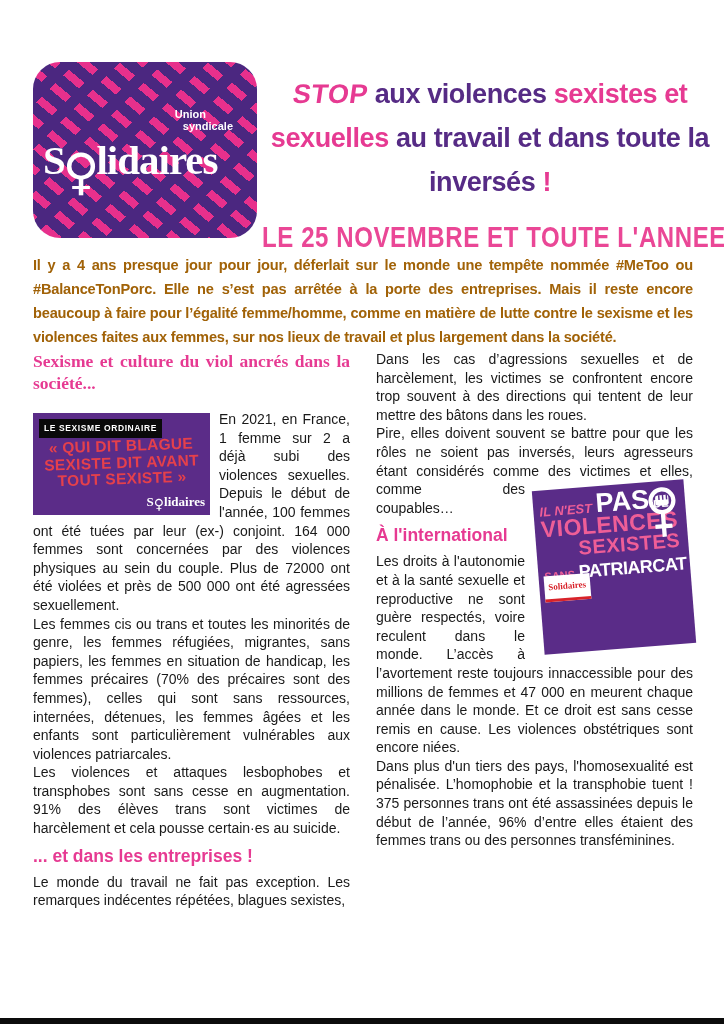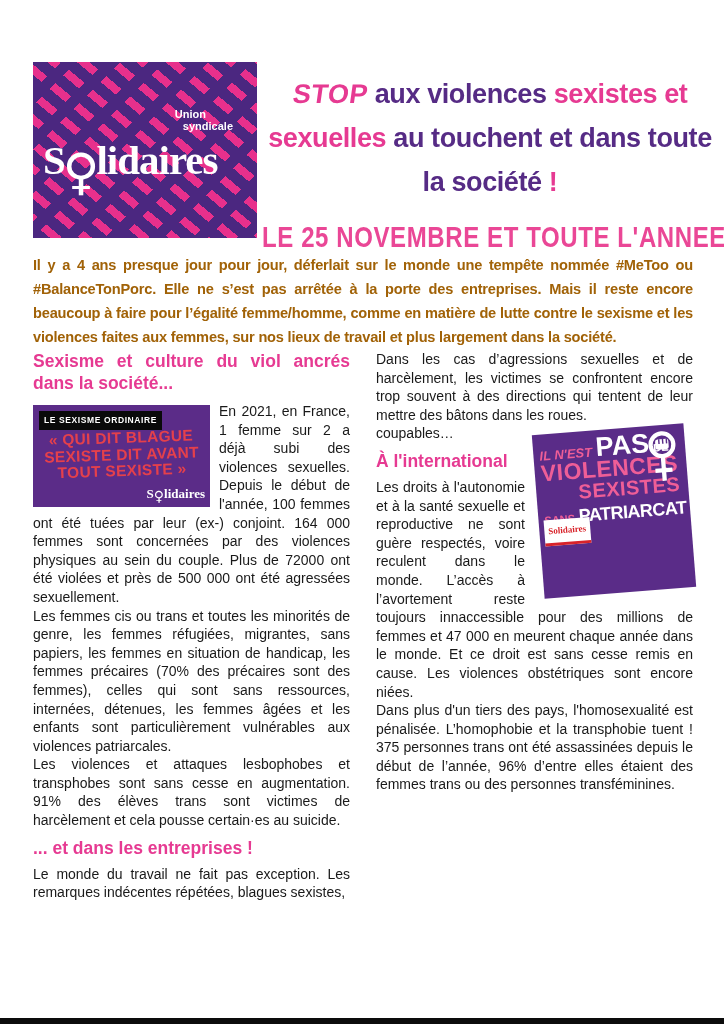--- a/index.html
+++ b/index.html
@@ -8,20 +8,21 @@
     background:#ffffff; font-family:"Liberation Sans", sans-serif; color:#191919;
   }
 
   
   .logo {
     position:absolute; left:33px; top:62px; width:224px; height:176px;
     background-color:#4b2780;
     background-image:
       repeating-linear-gradient(135deg, rgba(75,39,128,0) 0 20px, #4b2780 20px 31px),
       repeating-linear-gradient(40deg, rgba(0,0,0,0) 0 11px, #e7308c 11px 19px);
+    border-radius: 27px;
   }
   .logo-union { position:absolute; top:46px; right:24px; color:#fff; font-size:11px; line-height:12px; font-weight:bold; }
   .logo-union span { display:block; }
   .logo-union .lu2 { padding-left:8px; }
   .logo-word {
     position:absolute; left:10px; top:74px; color:#fff;
     font-family:"Liberation Serif", serif; font-weight:bold;
     font-size:41px; letter-spacing:-1px; white-space:nowrap;
   }
   .venus-char {
@@ -42,21 +43,21 @@
     position:absolute; top:253px; left:33px; width:660px; margin:0;
     font-size:14.6px; line-height:24px; font-weight:bold; text-align:justify;
     color:#a16207; letter-spacing:-0.2px;
   }
 
   
   .columns { position:absolute; top:350px; left:33px; width:660px; display:flex; gap:26px; }
   .col { width:317px; }
   .bp { margin:0; font-size:14px; line-height:18.6px; text-align:justify; }
   .h-pink { color:#e63a92; font-weight:bold; font-size:17.5px; line-height:22px; margin:7px 0 6px; text-align:justify; }
-  .h-first { margin-top:0; margin-bottom:8px; }
+  .h-first { margin-top:0; margin-bottom:16px;font-family:Liberation Serif, serif; }
 
   
   .sexisme-img {
     position:relative; float:left; display:block; width:177px; height:102px;
     background:#5b2c88; margin:3px 9px 2px 0;
   }
   .sx-tag {
     position:absolute; top:6px; left:6px; background:#0a0a0a; color:#fff;
     font-size:8.5px; font-weight:bold; padding:0 5px; letter-spacing:0.6px; white-space:nowrap;
   }
@@ -106,21 +107,21 @@
   <div>
     <div class="logo">
       <div class="logo-union">
         <span class="lu1">Union</span>
         <span class="lu2">syndicale</span>
       </div>
       <div class="logo-word"><span>S</span><span class="venus-char">♀</span><span>lidaires</span></div>
     </div>
 
     <div class="title-block">
-      <div class="title"><span class="stop">STOP</span><span class="tp"> aux violences </span><span class="tk">sexistes et sexuelles</span><span class="tp"> au touchent et dans toute la société </span><span class="tk">!</span></div>
+      <div class="title"><span class="stop">STOP</span><span class="tp"> aux violences </span><span class="tk">sexistes et sexuelles</span><span class="tp"> au travail et dans toute la inversés </span><span class="tk">!</span></div>
       <div class="subtitle">LE 25 NOVEMBRE ET TOUTE L'ANNEE !</div>
     </div>
   </div>
 
   <p class="intro">Il y a 4 ans presque jour pour jour, déferlait sur le monde une tempête nommée #MeToo ou #BalanceTonPorc. Elle ne s’est pas arrêtée à la porte des entreprises. Mais il reste encore beaucoup à faire pour l’égalité femme/homme, comme en matière de lutte contre le sexisme et les violences faites aux femmes, sur nos lieux de travail et plus largement dans la société.</p>
 
   <div class="columns">
 
     <div class="col">
       <h2 class="h-pink h-first">Sexisme et culture du viol ancrés dans la société...</h2>
@@ -134,21 +135,21 @@
             <span class="sx-brand"><span>S</span><span class="venus-small">♀</span><span>lidaires</span></span>
           </span><span>En 2021, en France, 1 femme sur 2 a déjà subi des violences sexuelles. Depuis le début de l'année, 100 femmes ont été tuées par leur (ex-) conjoint. 164 000 femmes sont concernées par des violences physiques au sein du couple. Plus de 72000 ont été violées et près de 500 000 ont été agressées sexuellement.</span></p>
       <p class="bp">Les femmes cis ou trans et toutes les minorités de genre, les femmes réfugiées, migrantes, sans papiers, les femmes en situation de handicap, les femmes précaires (70% des précaires sont des femmes), celles qui sont sans ressources, internées, détenues, les femmes âgées et les enfants sont particulièrement vulnérables aux violences patriarcales.</p>
       <p class="bp">Les violences et attaques lesbophobes et transphobes sont sans cesse en augmentation. 91% des élèves trans sont victimes de harcèlement et cela pousse certain·es au suicide.</p>
       <h2 class="h-pink">... et dans les entreprises !</h2>
       <p class="bp">Le monde du travail ne fait pas exception. Les remarques indécentes répétées, blagues sexistes,</p>
     </div>
 
     <div class="col">
       <p class="bp">Dans les cas d’agressions sexuelles et de harcèlement, les victimes se confrontent encore trop souvent à des directions qui tentent de leur mettre des bâtons dans les roues.</p>
-      <p class="bp"><span class="patriarcat-img">
+      <p class="bp"><span>Pire, elles doivent souvent se battre pour que les rôles ne soient pas inversés, leurs agresseurs étant considérés comme des victimes et elles, comme des </span><span class="patriarcat-img">
             <span class="pt-box">
               <span class="pt-row1"><span class="pt-pink pt-ilnest">IL N'EST</span> <span class="pt-white pt-pas">PAS</span> <span class="pt-white pt-de">DE</span></span>
               <span class="pt-row2 pt-pink">VIOLENCES</span>
               <span class="pt-row3 pt-pink">SEXISTES</span>
               <span class="pt-row4"><span class="pt-pink pt-sans">SANS</span> <span class="pt-white pt-patriarcat">PATRIARCAT</span></span>
               <svg class="pt-venus" viewBox="0 0 40 58" xmlns="http://www.w3.org/2000/svg">
                 <circle cx="20" cy="15" r="12" fill="none" stroke="#ffffff" stroke-width="4.5"></circle>
                 <line x1="20" y1="27" x2="20" y2="53" stroke="#ffffff" stroke-width="4.5"></line>
                 <line x1="11" y1="42" x2="29" y2="42" stroke="#ffffff" stroke-width="4.5"></line>
                 <rect x="13" y="9" width="14" height="11" rx="2.5" fill="#ffffff"></rect>

